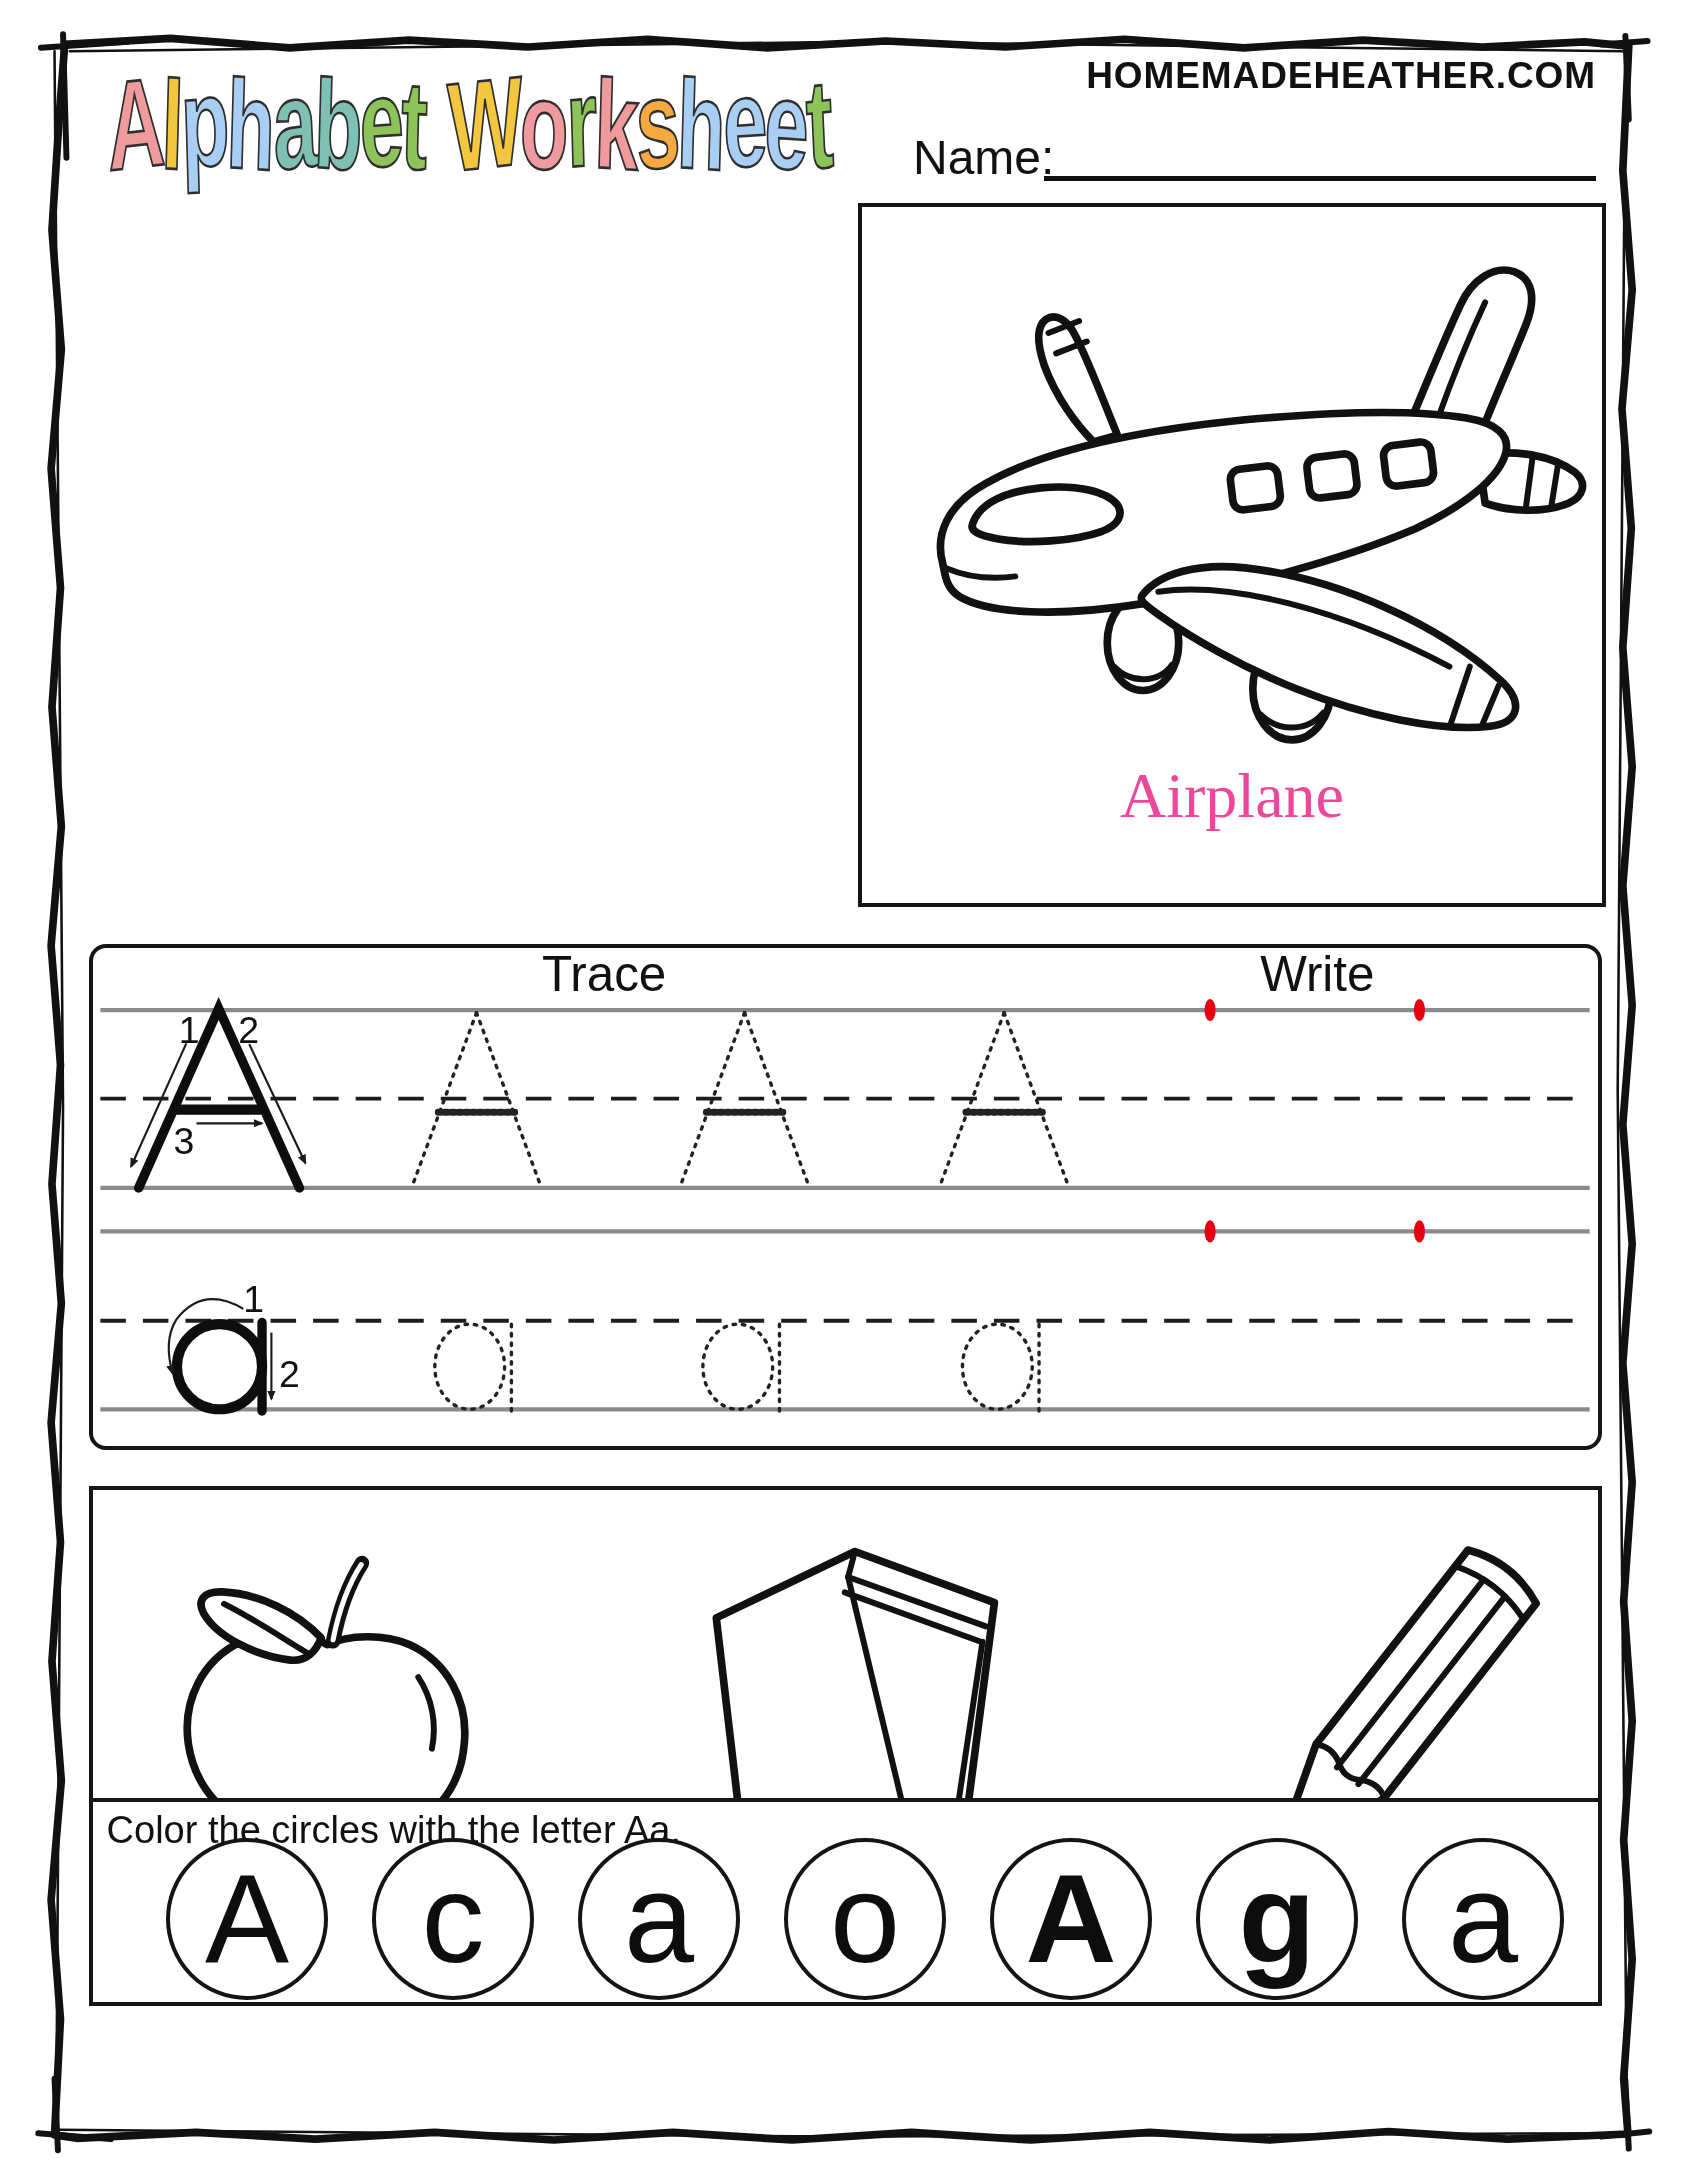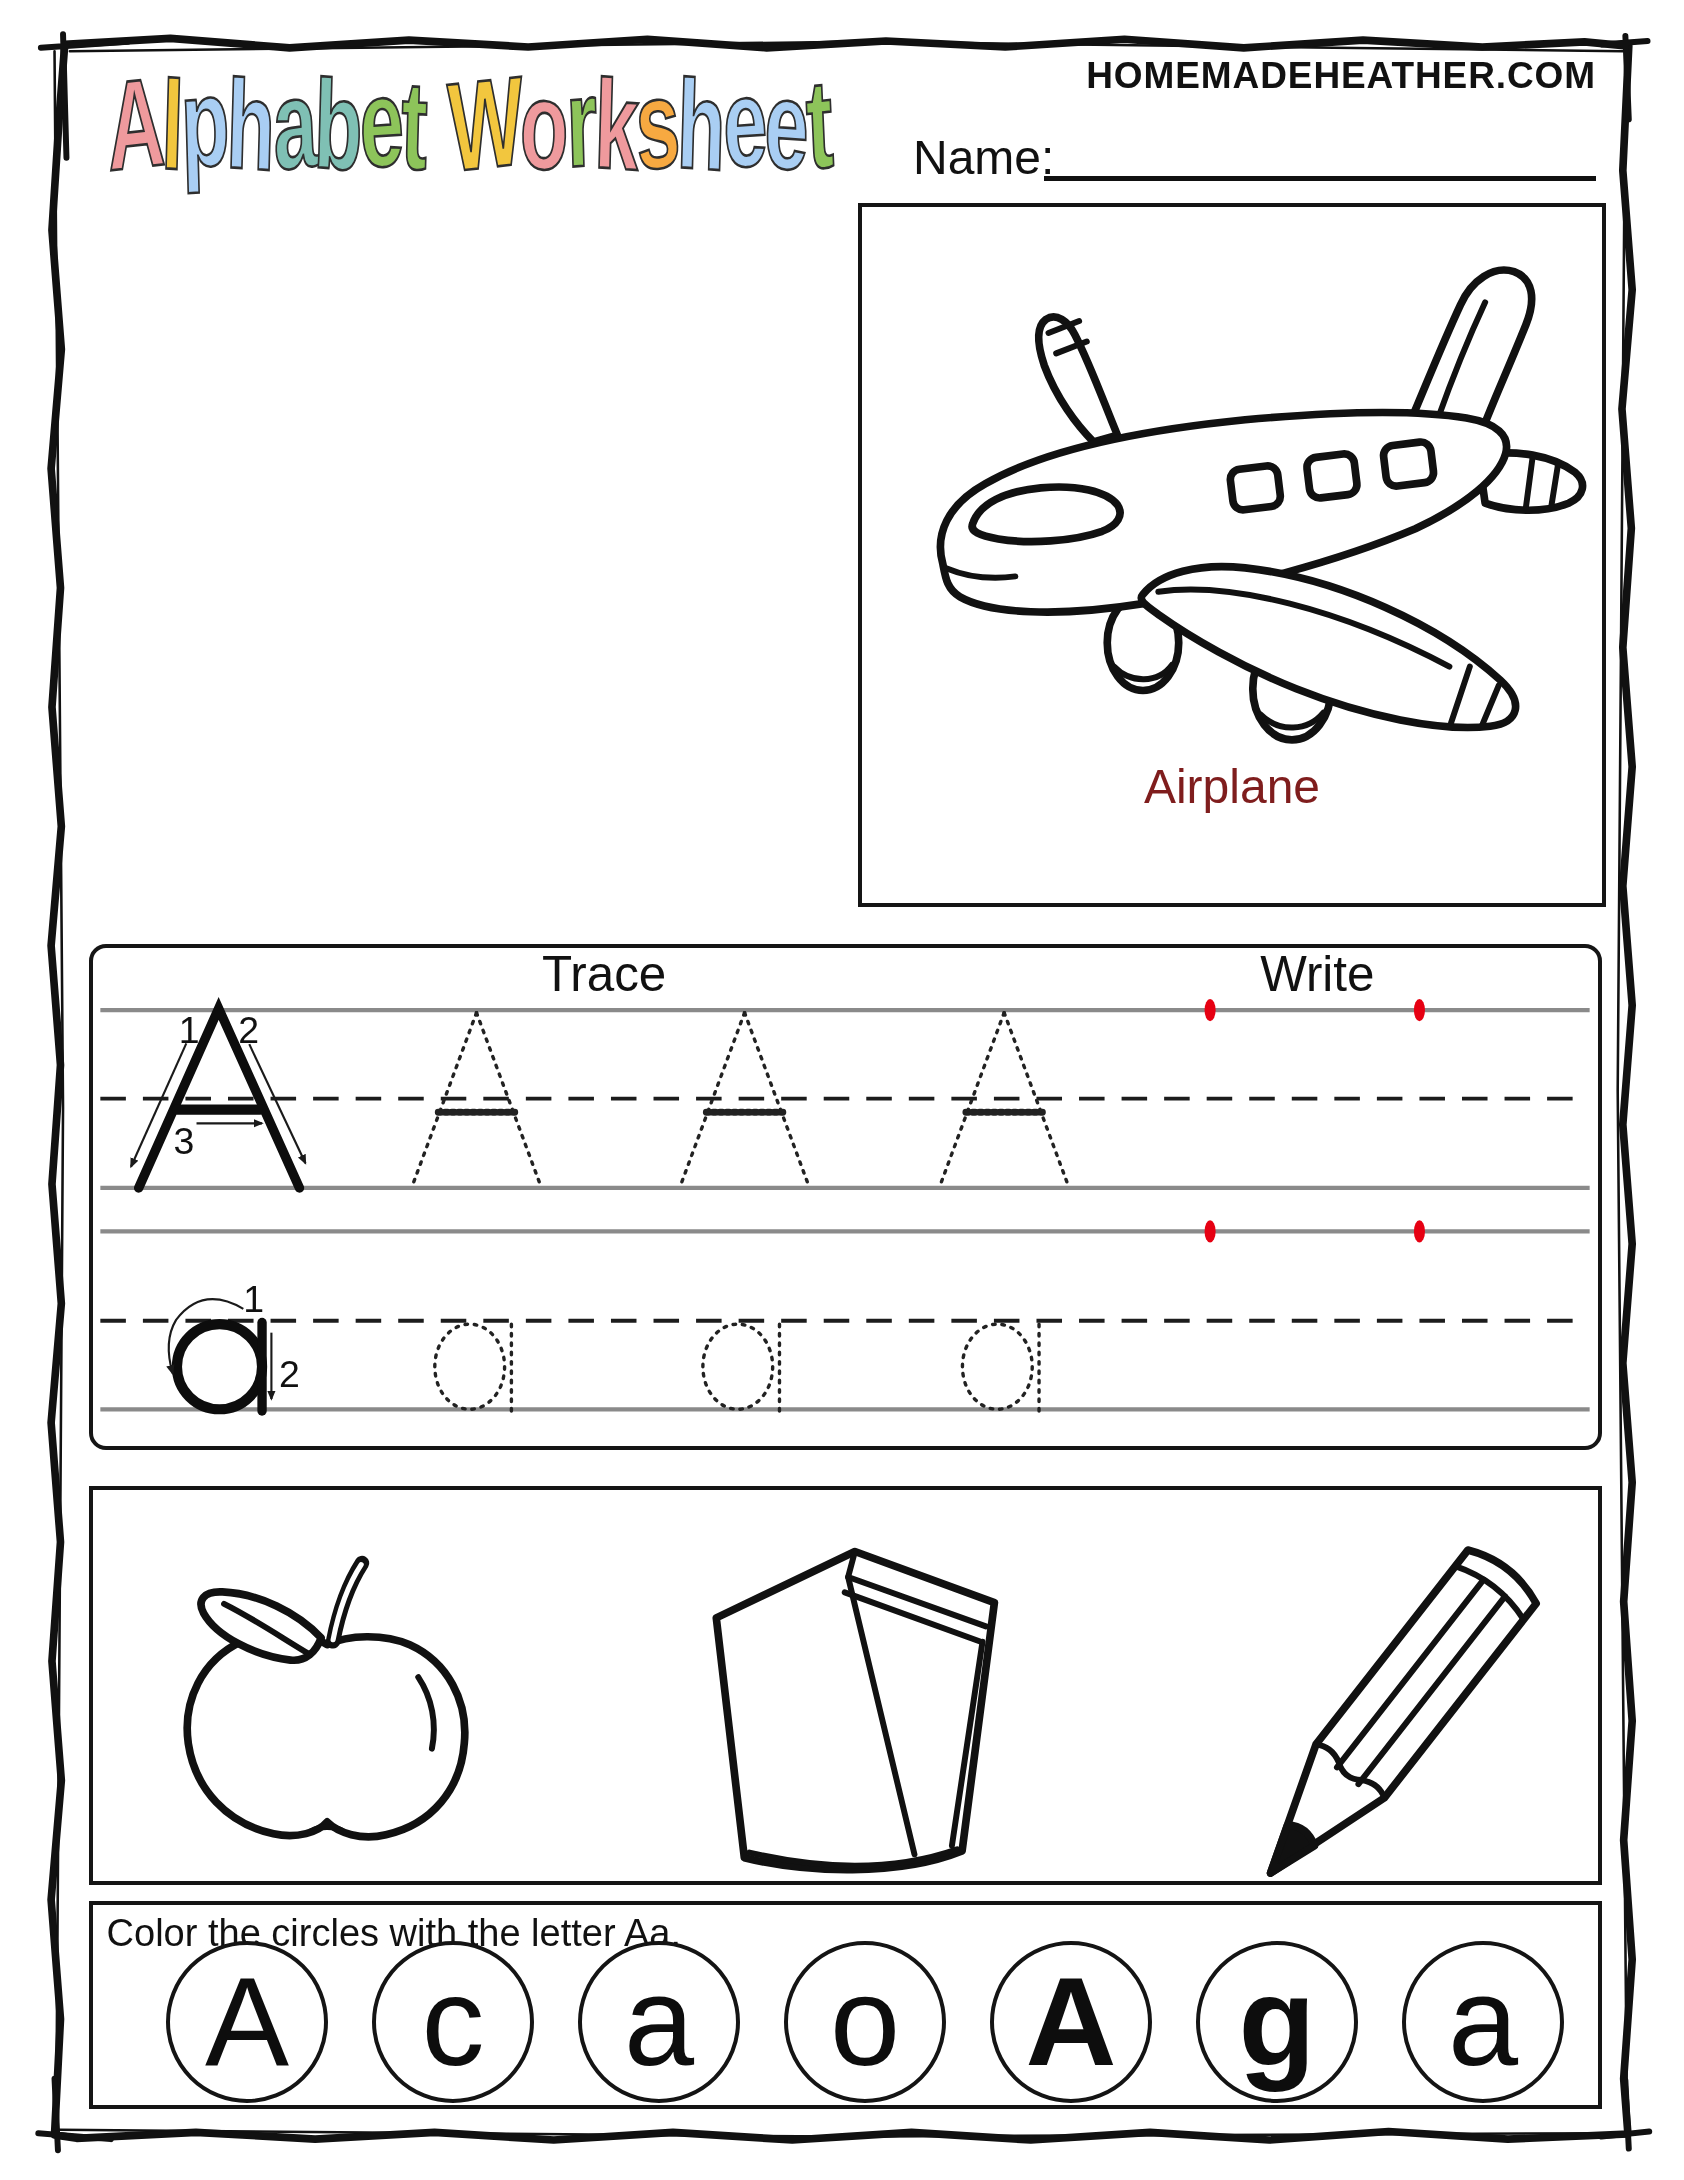--- a/index.html
+++ b/index.html
@@ -31,24 +31,24 @@
   .name-label { position:absolute; left:913px; top:130px; font-size:48px; color:#111; }
   .name-line  { position:absolute; left:1044px; top:128px; width:552px; height:48px;
                 border-bottom:5.1px solid #111; }
 
   
   .box { position:absolute; border:4.3px solid #151515; background:#fff; box-sizing:border-box; }
   #letter-card  { left:91px;  top:203px;  width:731px;  height:704px; }
   #object-card  { left:858px; top:203px;  width:748px;  height:704px; }
   #trace-box    { left:89px;  top:944px; width:1513px; height:506px;border-radius:17px; }
   #image-box    { left:89px;  top:1486px; width:1513px; height:399px; }
-  #circles-box  { left:89px;  top:1901px; width:1513px; height:208px; }
+  #circles-box  { left:89px;  top:1798px; width:1513px; height:208px; }
 
   .object-label { position:absolute; left:0; right:0; top:552px; text-align:center;
-                  font-size:48px; color:#7f1d1d; }
+                  font-size:64px; color:#ec4899;font-family:Liberation Serif, serif; }
 
   .instruction { position:absolute; left:13.6px; top:6.8px; font-size:38px; color:#111; }
 
   
   .apple-pos  { position:absolute; left:51px;   top:44px;  }
   .book-pos   { position:absolute; left:576px;  top:36px;  }
   .pencil-pos { position:absolute; left:1112px; top:39px;  }
 
   
   .circles-row { position:absolute; left:73px; top:36px; display:flex; gap:44px; }

